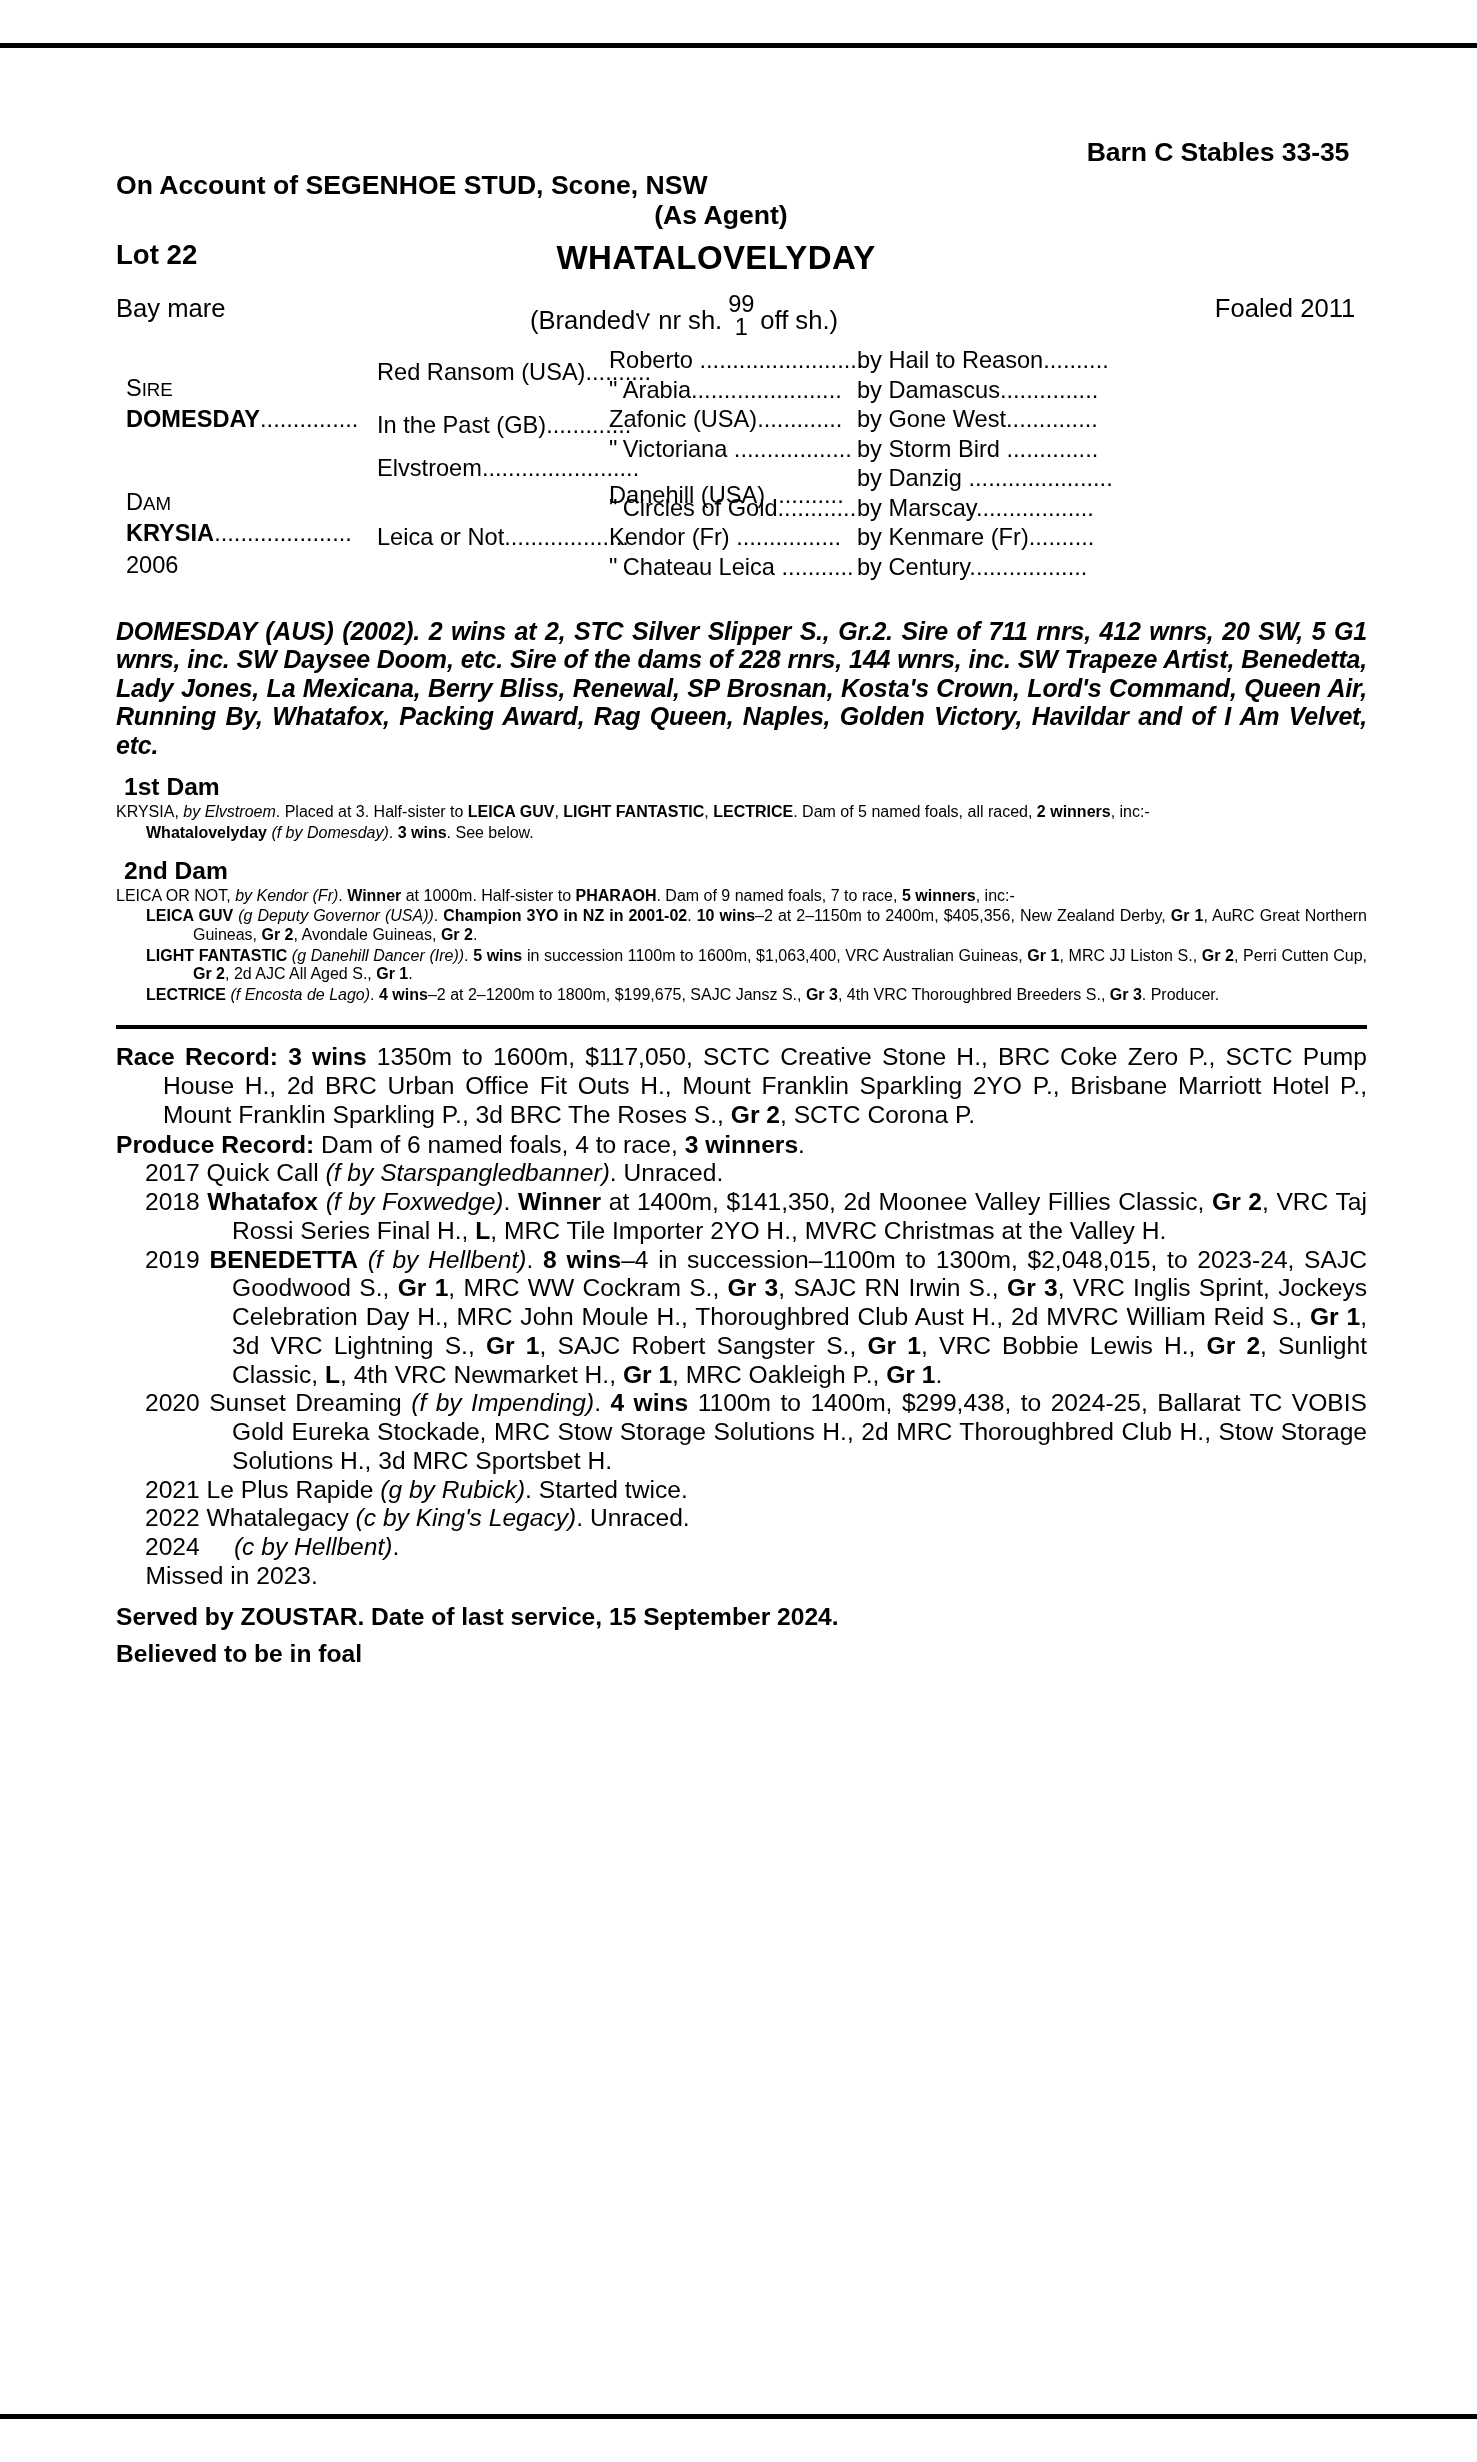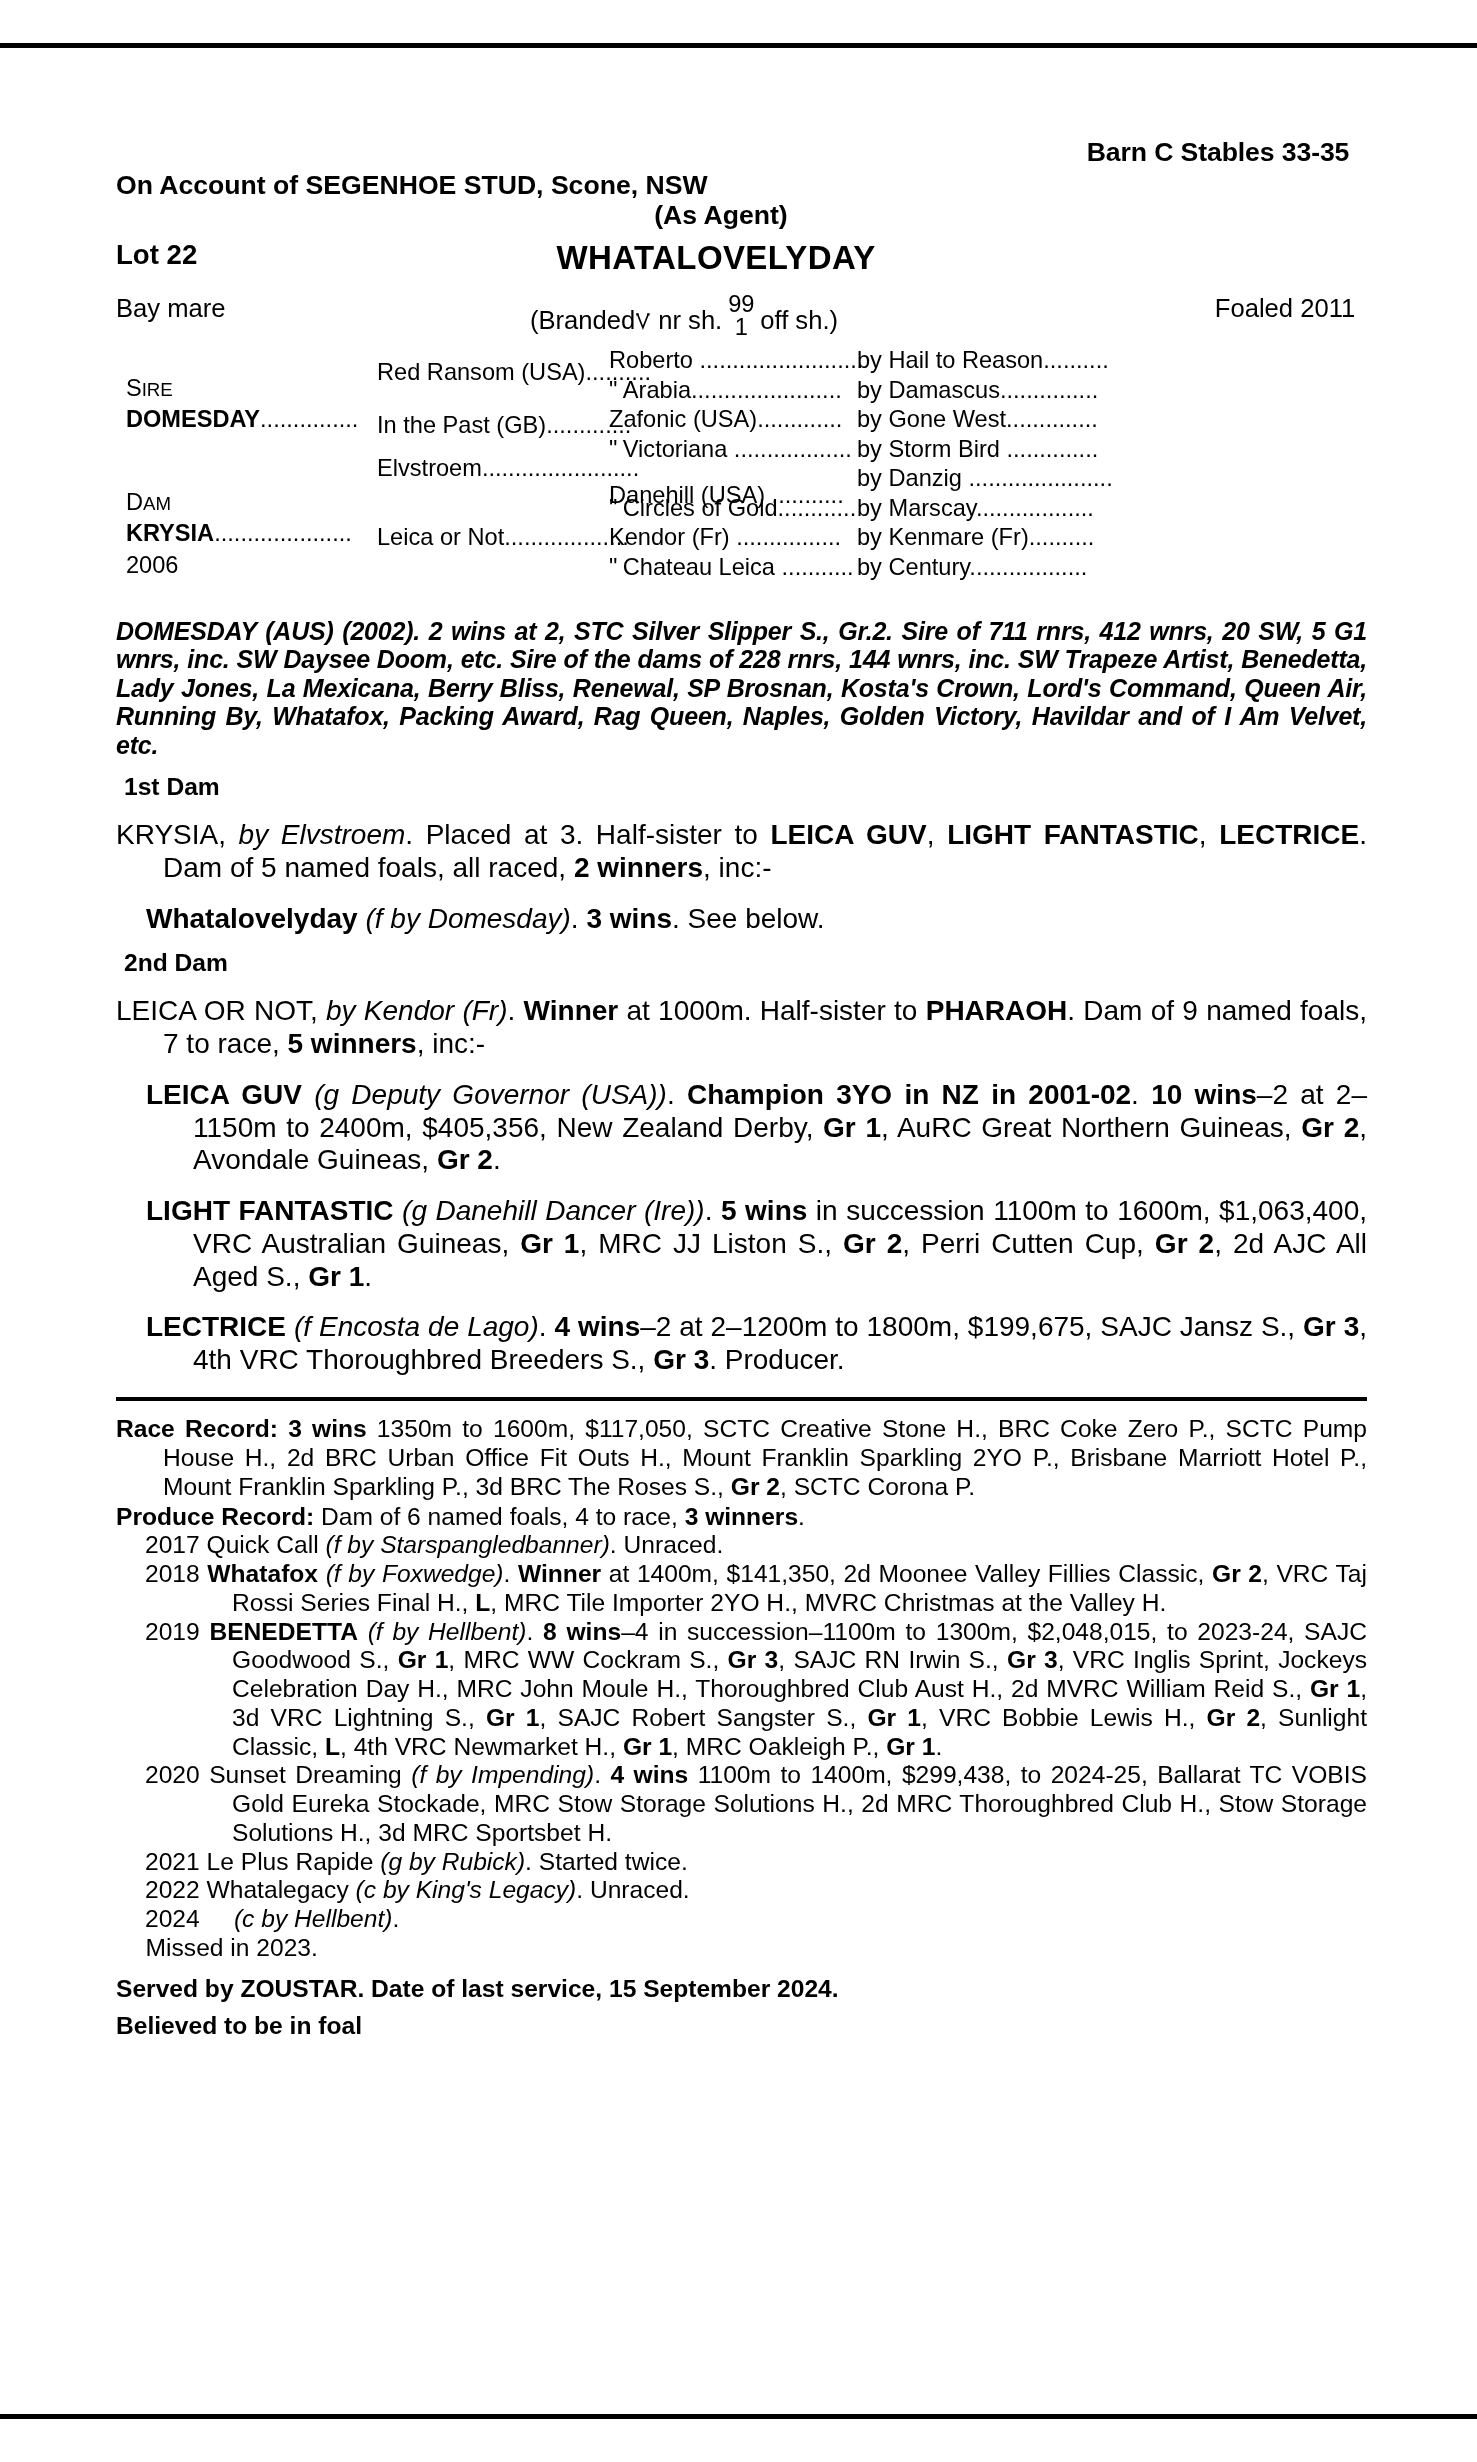--- a/index.html
+++ b/index.html
@@ -164,24 +164,24 @@
   }
 
   
   .dam-head {
     font-weight: bold;
     font-size: 24.6px;
     margin-top: 13.8px;
     margin-left: 8px;
   }
   .dam-body {
-    font-size: 28px;
+    font-size: 16px;
     line-height: 1.17;
     text-align: justify;
-    margin-top: 18px;
+    margin-top: 2px;
   }
   .hang1 { padding-left: 47px; text-indent: -47px; }
   .hang2 { padding-left: 77px; text-indent: -47px; }
   .hang3 { padding-left: 77px; text-indent: -47px; }
   .produce-line { padding-left: 116px; text-indent: -87px; }
   b, .b { font-weight: bold; }
   i, .i { font-style: italic; }
 
   .sep {
     height: 4.9px;

